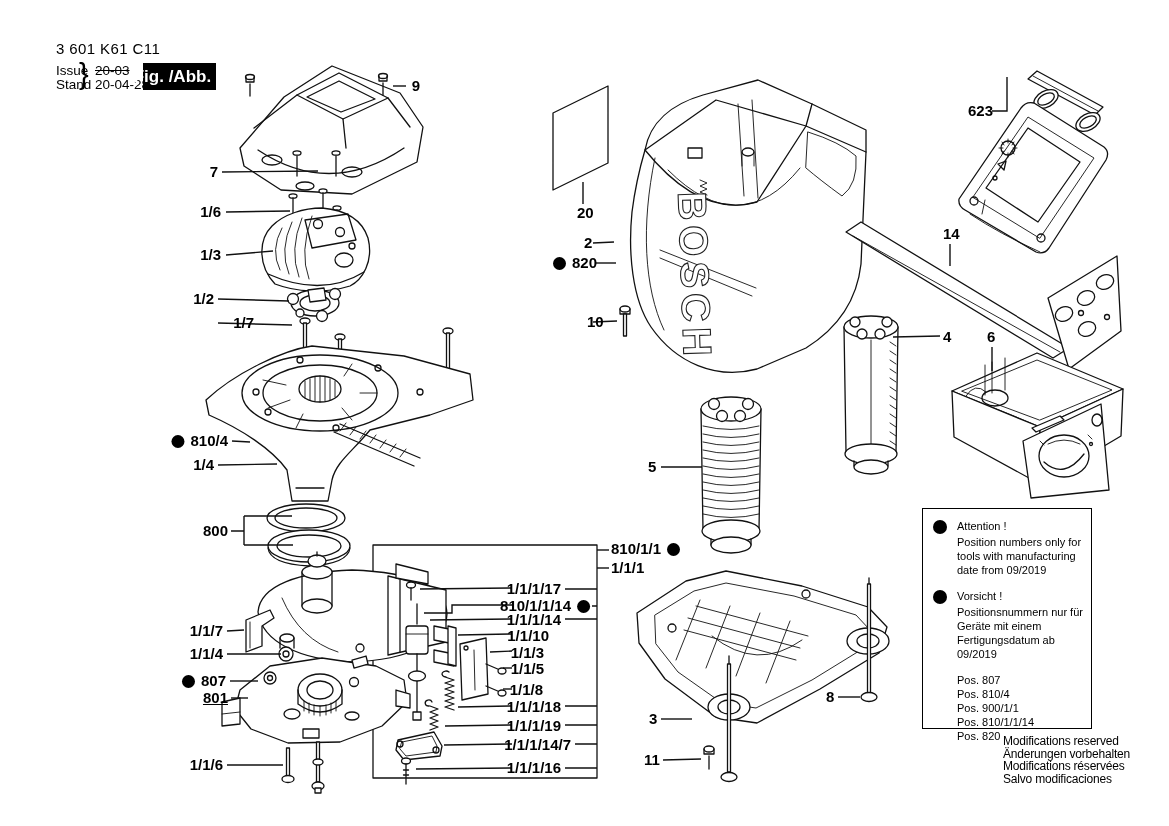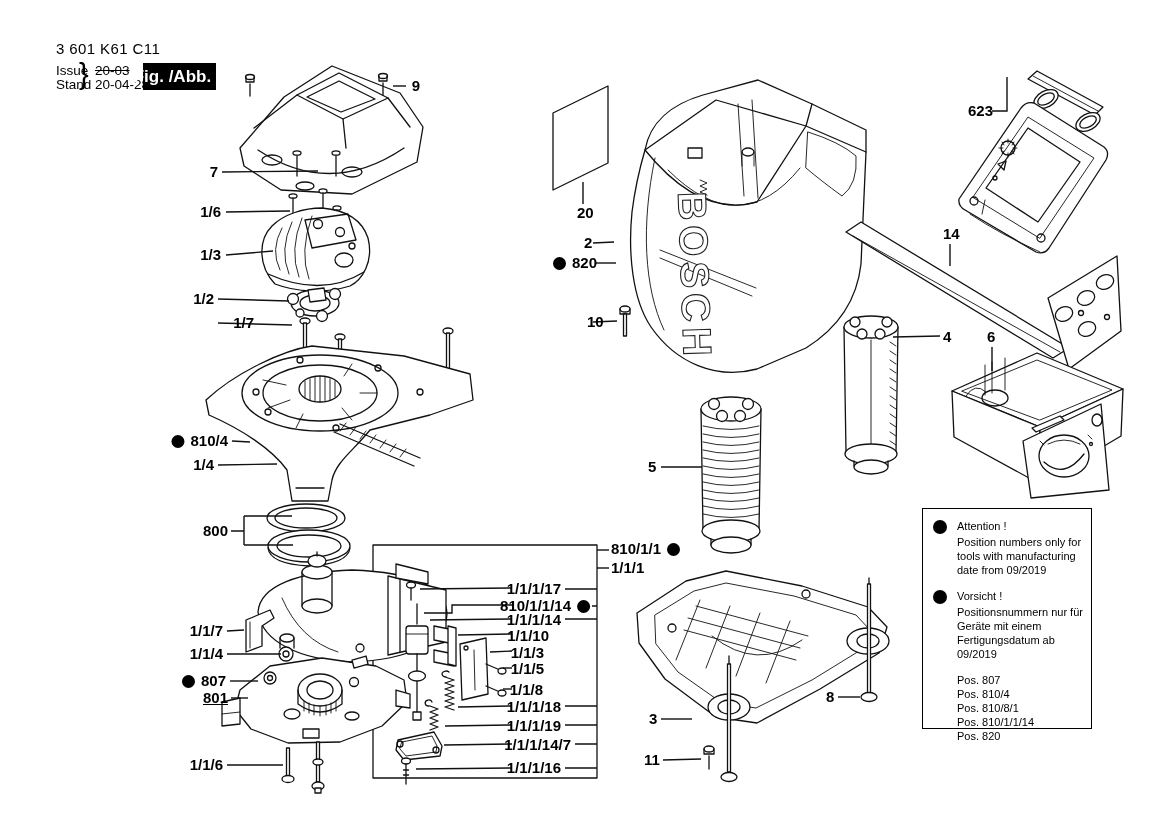--- a/index.html
+++ b/index.html
@@ -555,20 +555,26 @@
     <div class="att-row">
       <span class="att-dot"></span>
       <div class="att-text">
         <div class="att-title">Vorsicht !</div>
         <div>Positionsnummern nur für Geräte mit einem Fertigungsdatum ab 09/2019</div>
       </div>
     </div>
     <div id="pos-list">
         <div>Pos. 807</div>
         <div>Pos. 810/4</div>
-        <div>Pos. 810/8/1</div>
+        <div>Pos. 900/1/1</div>
         <div>Pos. 810/1/1/14</div>
         <div>Pos. 820</div>
       </div>
   </div>
 
+  <div class="abs" id="footer-notes">
+      <div>Modifications reserved</div>
+      <div>Änderungen vorbehalten</div>
+      <div>Modifications réservées</div>
+      <div>Salvo modificaciones</div>
+    </div>
 
 </div>
 
 </body></html>

